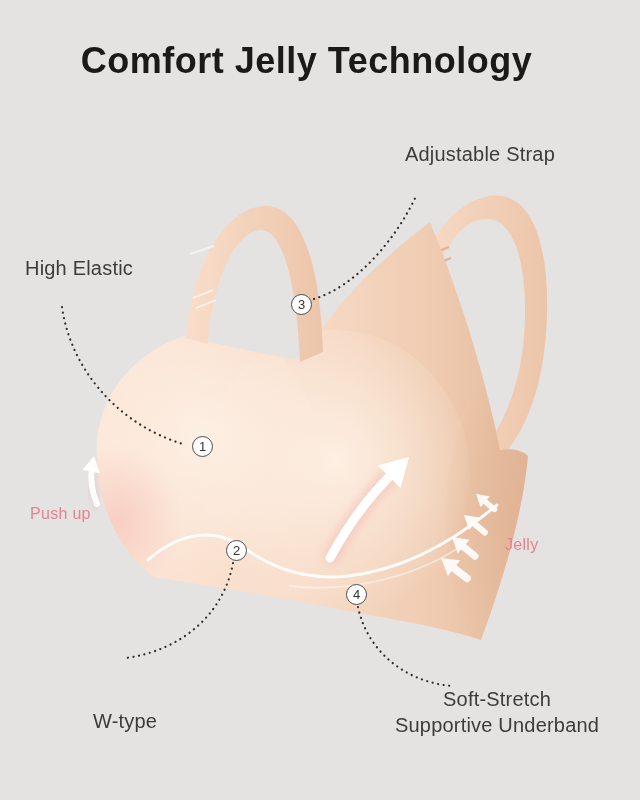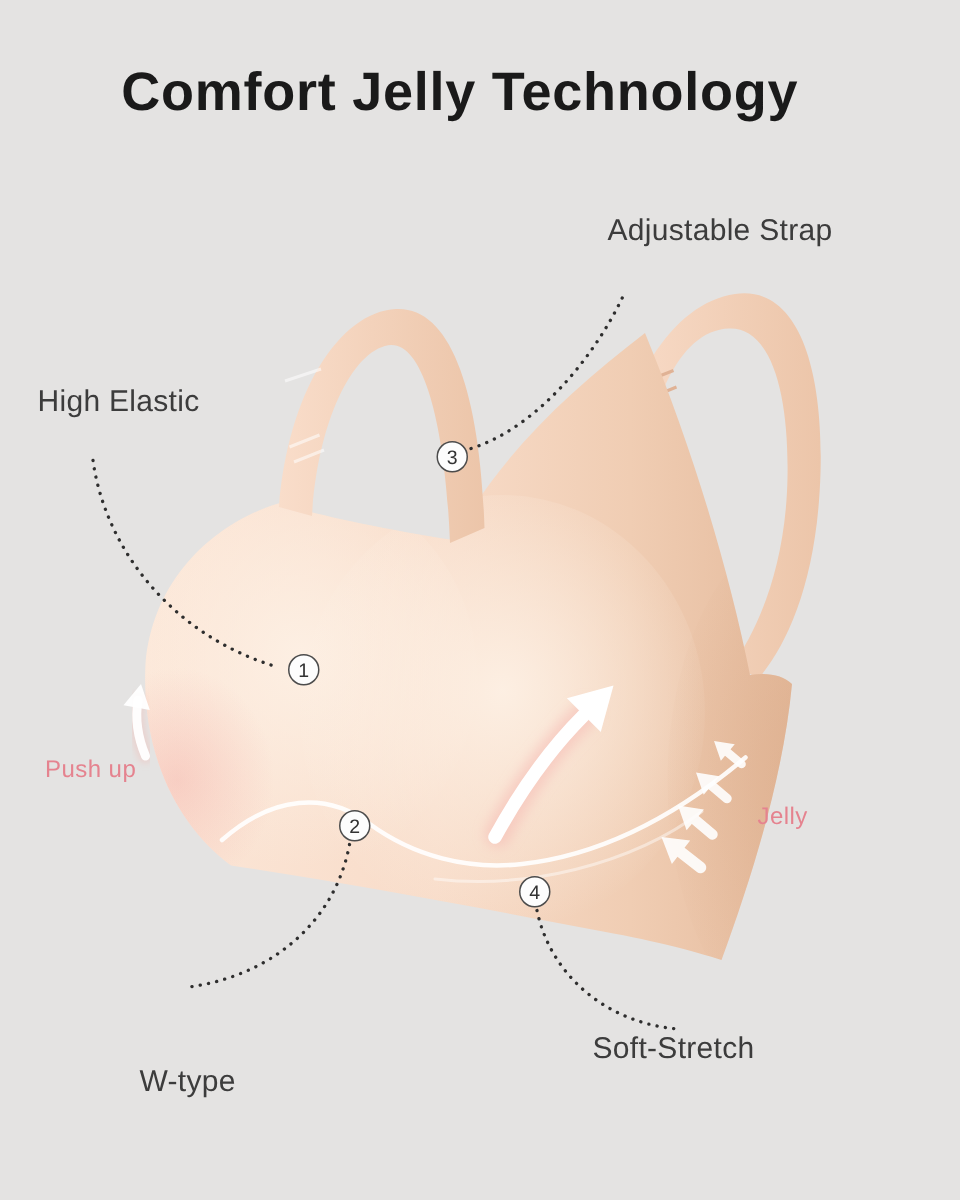--- a/index.html
+++ b/index.html
@@ -190,18 +190,19 @@
   <div class="callout strap-label">
     <span class="line">Adjustable Strap</span>
   </div>
 
   <div class="callout support-label">
     <span class="line">W-type</span>
   </div>
 
   <div class="callout underband-label">
     <span class="line">Soft-Stretch</span>
+    <span class="line">Supportive Underband</span>
   </div>
 
   <div class="effect-label push-up-label">Push up</div>
   <div class="effect-label soft-label">Jelly</div>
 
 </div>
 
 </body></html>

